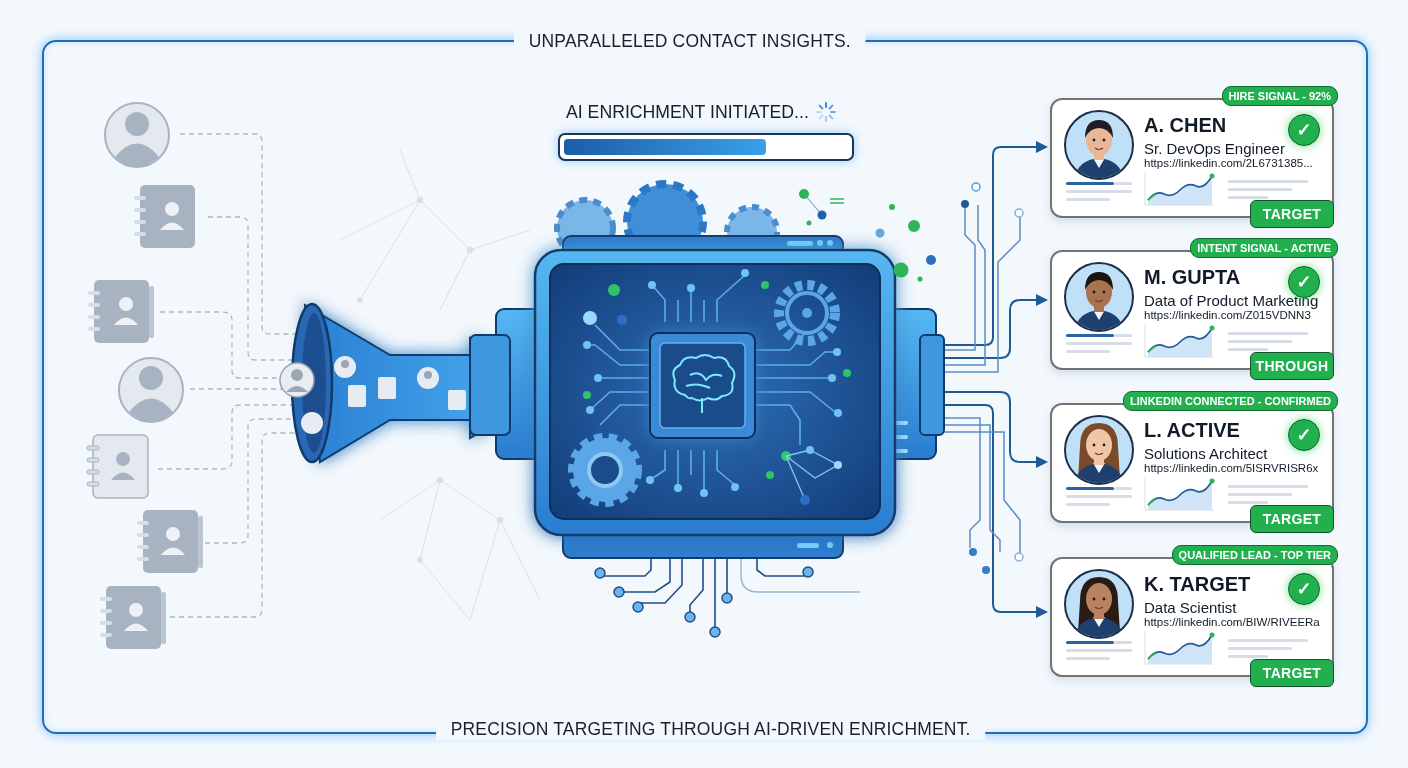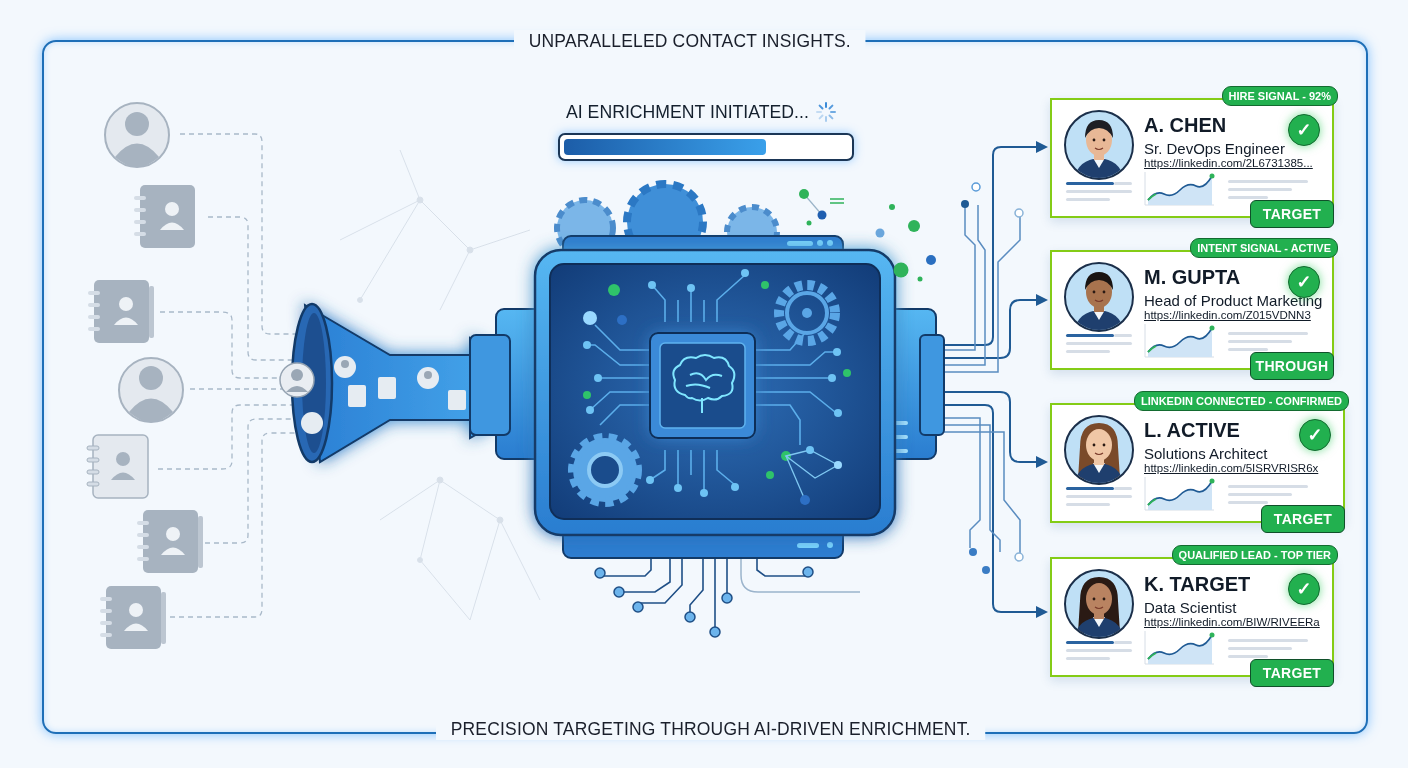--- a/index.html
+++ b/index.html
@@ -5,26 +5,26 @@
   html,body{margin:0;padding:0;}
   body{width:1408px;height:768px;background:#f3f8fd;position:relative;overflow:hidden;font-family:"Liberation Sans",sans-serif;}
   .frame{position:absolute;left:42px;top:40px;width:1322px;height:690px;border:2.5px solid #1e6fb8;border-radius:14px;box-shadow:0 0 12px rgba(40,150,255,.55), inset 0 0 6px rgba(40,150,255,.25);}
   .frame-label{position:absolute;background:#f3f8fd;padding:0 16px;color:#1a1f2b;font-family:"Liberation Sans",sans-serif;font-size:19px;letter-spacing:.2px;transform:scaleX(.92);transform-origin:left center;}
   .top-label{left:514px;top:30px;}
   .bottom-label{left:436px;top:718px;}
   svg.bg{position:absolute;left:0;top:0;}
   .status{position:absolute;left:566px;top:101px;font-size:19px;color:#14202e;transform:scaleX(.93);transform-origin:left center;}
   .progress{position:absolute;left:558px;top:133px;width:292px;height:24px;border:2px solid #1b3656;border-radius:7px;background:#fff;box-shadow:0 0 10px rgba(60,160,255,.5);}
   .progress-fill{position:absolute;left:4px;top:4px;height:16px;border-radius:4px;background:linear-gradient(90deg,#1c5da8,#3aa0ea);}
-  .card{position:absolute;left:1050px;width:280px;height:116px;background:#fff;border:2px solid #84cc16;border-radius:0;box-shadow:0 4px 10px rgba(30,80,140,.15);}
+  .card{position:absolute;left:1050px;width:280px;height:116px;background:#fff;border:2px solid #737373;border-radius:12px;box-shadow:0 4px 10px rgba(30,80,140,.15);}
   .badge{position:absolute;right:-6px;top:-14px;height:18px;padding:0 6px;background:#22b04f;border:1.5px solid #136b30;border-radius:9px;color:#fff;font-size:11px;line-height:18px;white-space:nowrap;font-weight:bold;}
   .avatar{position:absolute;left:12px;top:10px;width:66px;height:66px;border-radius:50%;border:2px solid #1b2f4a;background:#bfe0f6;overflow:hidden;}
   .name{position:absolute;left:92px;top:14px;font-size:20px;font-weight:bold;color:#111b28;}
   .role{position:absolute;left:92px;top:40px;font-size:15px;color:#111b28;}
-  .url{position:absolute;left:92px;top:57px;font-size:11.5px;color:#111b28;text-decoration:underline;}
+  .url{position:absolute;left:92px;top:57px;font-size:11.5px;color:#111b28;}
   .check{position:absolute;right:12px;top:14px;width:30px;height:30px;border-radius:50%;background:#22b04f;border:1.5px solid #136b30;box-shadow:0 0 10px rgba(34,200,80,.6);color:#fff;text-align:center;line-height:30px;font-size:18px;font-weight:bold;}
   .action{position:absolute;right:-2px;bottom:-12px;width:82px;height:26px;background:#22b04f;border:1.5px solid #10502a;border-radius:6px;color:#fff;font-size:14px;text-align:center;line-height:26px;font-weight:bold;letter-spacing:.3px;margin-top:48px;}
   .bar{position:absolute;height:3px;border-radius:2px;background:#d6dde6;}
   .bar.dark{background:#2a63a0;}
   .chart{position:absolute;left:92px;top:72px;}
 </style>
 </head>
 <body>
 
 <svg class="bg" width="1408" height="768">
@@ -411,41 +411,41 @@
           <path d="M8 70 Q10 48 33 46 Q56 48 58 70 Z" fill="#1f3f6e"></path>
           <path d="M27 46 L33 56 L39 46 Z" fill="#f4f7fa"></path>
           <rect x="28" y="38" width="10" height="10" fill="#a8734e"></rect>
           <ellipse cx="33" cy="28" rx="13" ry="16" fill="#a8734e"></ellipse>
           <path d="M19 26 Q19 8 33 8 Q47 8 47 26 Q42 16 33 16 Q24 16 19 26 Z" fill="#1a1412"></path>
           <circle cx="28" cy="28" r="1.4" fill="#2a1a14"></circle>
           <circle cx="38" cy="28" r="1.4" fill="#2a1a14"></circle>
           <path d="M29 36 Q33 39 37 36" stroke="#7a3a2a" stroke-width="1.2" fill="none"></path>
         </svg></div>
     <div class="name">M. GUPTA</div>
-    <div class="role">Head of Product Marketing</div>
+    <div class="role">Data of Product Marketing</div>
     <div class="url">https://linkedin.com/Z015VDNN3</div>
     <div class="check">✓</div>
     <div class="bar dark" style="left:14px;top:82px;width:48px;"></div>
     <div class="bar" style="left:62px;top:82px;width:18px;"></div>
     <div class="bar" style="left:14px;top:90px;width:66px;"></div>
     <div class="bar" style="left:14px;top:98px;width:44px;"></div>
     <svg class="chart" width="72" height="34">
       <line x1="1" y1="0" x2="1" y2="33" stroke="#d6dde6"></line>
         <line x1="1" y1="33" x2="70" y2="33" stroke="#d6dde6"></line>
       <path d="M4 28 Q12 18 20 22 T36 18 T52 14 T68 4 L68 33 L4 33 Z" fill="#cfe4f6"></path>
       <path d="M4 28 Q12 18 20 22 T36 18 T52 14 T68 4" stroke="#1f5a94" stroke-width="1.6" fill="none"></path>
       <path d="M4 28 Q8 24 12 22" stroke="#2fb35a" stroke-width="1.8" fill="none"></path>
       <circle cx="68" cy="4" r="2.5" fill="#2fb35a"></circle>
     </svg>
     <div class="bar" style="left:176px;top:80px;width:80px;"></div>
     <div class="bar" style="left:176px;top:88px;width:64px;"></div>
     <div class="bar" style="left:176px;top:96px;width:40px;"></div>
     <div class="action">THROUGH</div>
   </div>
-    <div class="card" style="top: 403px; padding-left: 11px;">
+    <div class="card" style="top: 403px;">
     <div class="badge">LINKEDIN CONNECTED - CONFIRMED</div>
     <div class="avatar"><svg width="66" height="66">
           <path d="M14 30 Q14 6 33 6 Q52 6 52 30 L54 62 H12 Z" fill="#7a4a2a"></path>
           <path d="M8 70 Q10 48 33 46 Q56 48 58 70 Z" fill="#1f3f6e"></path>
           <path d="M27 46 L33 56 L39 46 Z" fill="#f4f7fa"></path>
           <rect x="28" y="38" width="10" height="10" fill="#f0c7a6"></rect>
           <ellipse cx="33" cy="28" rx="13" ry="16" fill="#f0c7a6"></ellipse>
           <circle cx="28" cy="28" r="1.4" fill="#2a1a14"></circle>
           <circle cx="38" cy="28" r="1.4" fill="#2a1a14"></circle>
           <path d="M29 36 Q33 39 37 36" stroke="#7a3a2a" stroke-width="1.2" fill="none"></path>

